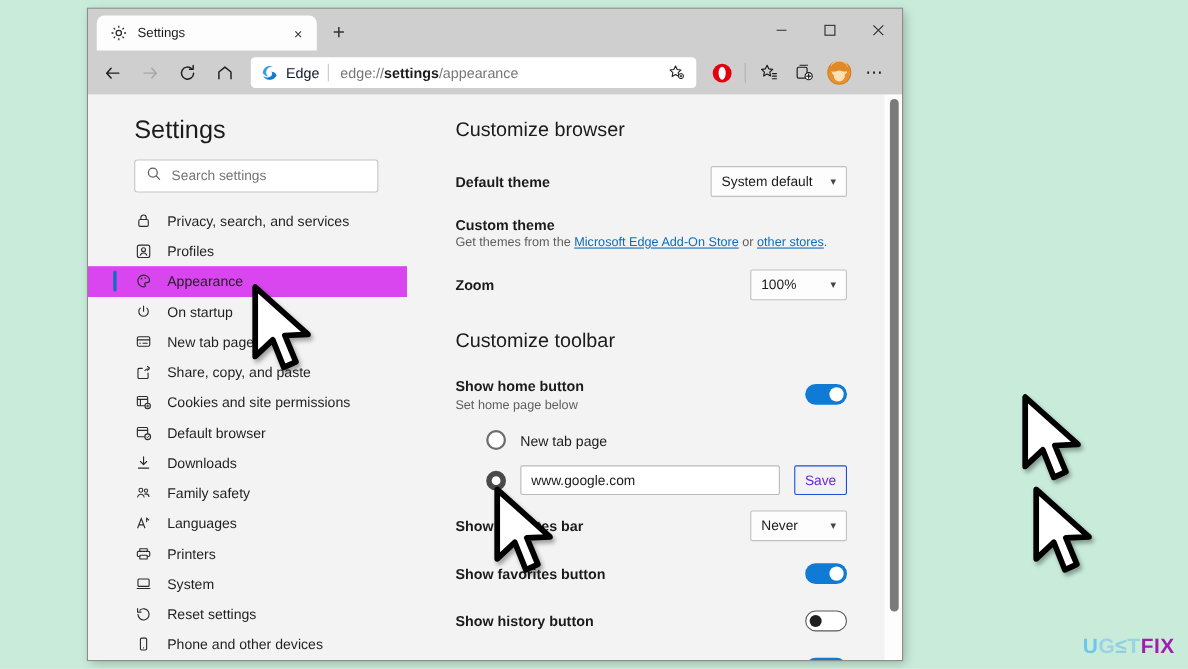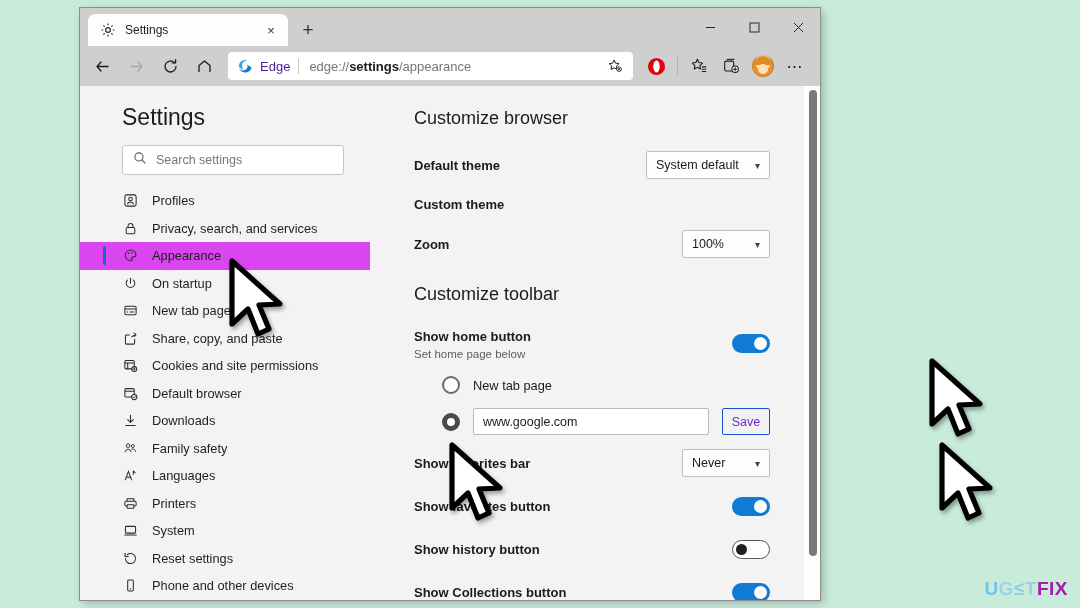--- a/index.html
+++ b/index.html
@@ -69,21 +69,21 @@
     color: #1c1c1c; flex: 0 0 auto;
   }
   .navbtn.dim { color: #a6a6a6; }
   .omnibox {
     flex: 1 1 auto; height: 28px; margin: 0 6px;
     background: #fff; border-radius: 4px;
     display: flex; align-items: center; padding: 0 6px 0 9px; gap: 8px;
     min-width: 0;
   }
   .edge-badge { display: flex; align-items: center; gap: 7px; flex: 0 0 auto; }
-  .edge-label { font-size: 13px; color: #4c1d95; }
+  .edge-label { font-size: 13px; color: #0f172a; }
   .omni-sep { width: 1px; height: 16px; background: #c8c8c8; flex: 0 0 auto; }
   .url {
     flex: 1 1 auto; font-size: 13px; color: #767676;
     white-space: nowrap; overflow: hidden; padding-left: 2px;
   }
   .url b { color: #1b1b1b; font-weight: 700; }
   .omni-star {
     width: 24px; height: 24px; display: flex;
     align-items: center; justify-content: center; flex: 0 0 auto;
   }
@@ -356,36 +356,36 @@
           </svg>
         </span>
         <input type="text" placeholder="Search settings" style="">
       </div>
 
       <div class="navlist">
 
         <div class="navitem">
           <span class="ic">
             <svg width="15" height="15" viewBox="0 0 16 16" fill="none" stroke="#2b2b2b" stroke-width="1.1">
+              <rect x="3.4" y="7" width="9.2" height="6.6" rx="1.4"></rect>
+              <path d="M5.4 7V5.2a2.6 2.6 0 0 1 5.2 0V7"></path>
+            </svg>
+          </span>
+          <span>Privacy, search, and services</span>
+        </div>
+
+        <div class="navitem">
+          <span class="ic">
+            <svg width="15" height="15" viewBox="0 0 16 16" fill="none" stroke="#2b2b2b" stroke-width="1.1">
               <rect x="2" y="2" width="12" height="12" rx="2"></rect>
                 <circle cx="8" cy="6.4" r="1.9"></circle>
               <path d="M4.8 12.2c.4-1.7 1.7-2.6 3.2-2.6s2.8.9 3.2 2.6"></path>
             </svg>
           </span>
           <span>Profiles</span>
-        </div>
-
-        <div class="navitem">
-          <span class="ic">
-            <svg width="15" height="15" viewBox="0 0 16 16" fill="none" stroke="#2b2b2b" stroke-width="1.1">
-              <rect x="3.4" y="7" width="9.2" height="6.6" rx="1.4"></rect>
-              <path d="M5.4 7V5.2a2.6 2.6 0 0 1 5.2 0V7"></path>
-            </svg>
-          </span>
-          <span>Privacy, search, and services</span>
         </div>
 
         <div class="navitem active">
           <span class="ic">
             <svg width="15" height="15" viewBox="0 0 16 16" fill="none" stroke="#2b2b2b" stroke-width="1.1">
               <path d="M8 2.2c3.2 0 5.8 2.3 5.8 5 0 1.6-1.3 2.3-2.4 2.3h-1c-.8 0-1.3.5-1.3 1.2 0 .4.2.7.4 1 .2.3.3.5.3.8 0 .7-.6 1.2-1.4 1.2-3.3 0-5.9-2.6-5.9-5.8S4.8 2.2 8 2.2z"></path>
               <circle cx="6" cy="5.6" r=".9" fill="#2b2b2b" stroke="none"></circle>
               <circle cx="9.6" cy="5" r=".8" fill="#2b2b2b" stroke="none"></circle>
             </svg>
           </span>
@@ -532,20 +532,21 @@
         <span class="select wide">
           <span>System default</span>
           <span class="chev">▾</span>
         </span>
       </div>
 
       <div class="spacer18"></div>
 
       <div>
         <div class="lbl">Custom theme</div>
+        <div class="sub"><span>Get themes from the </span><span class="link">Microsoft Edge Add-On Store</span><span> or </span><span class="link">other stores</span><span>.</span></div>
       </div>
 
       <div class="spacer18"></div>
 
       <div class="row">
         <span class="lbl">Zoom</span>
         <span class="select zoom">
           <span>100%</span>
           <span class="chev">▾</span>
         </span>

